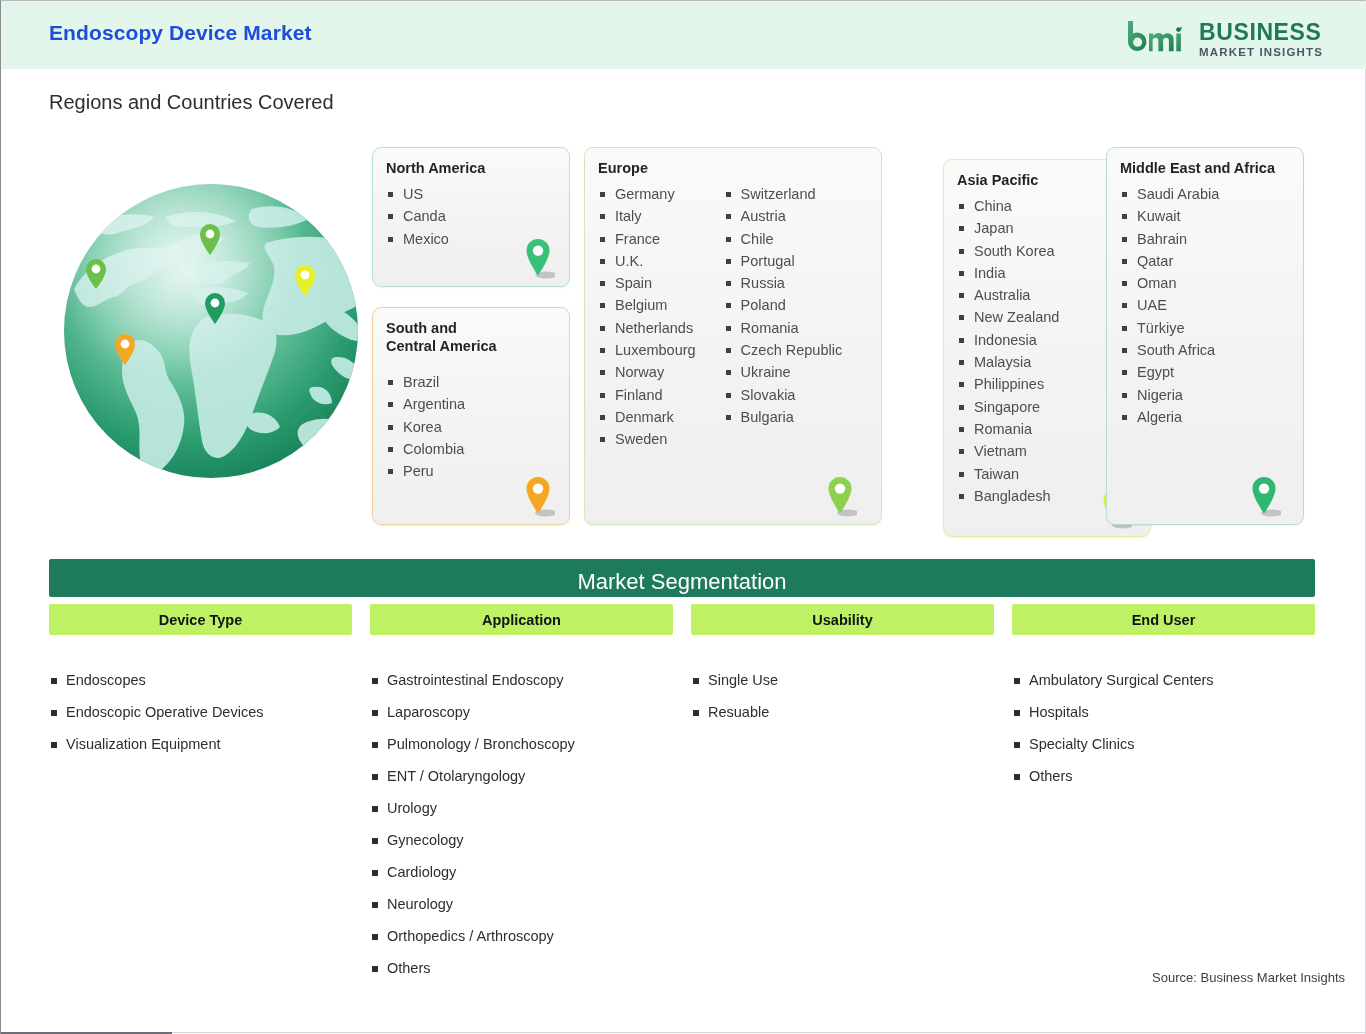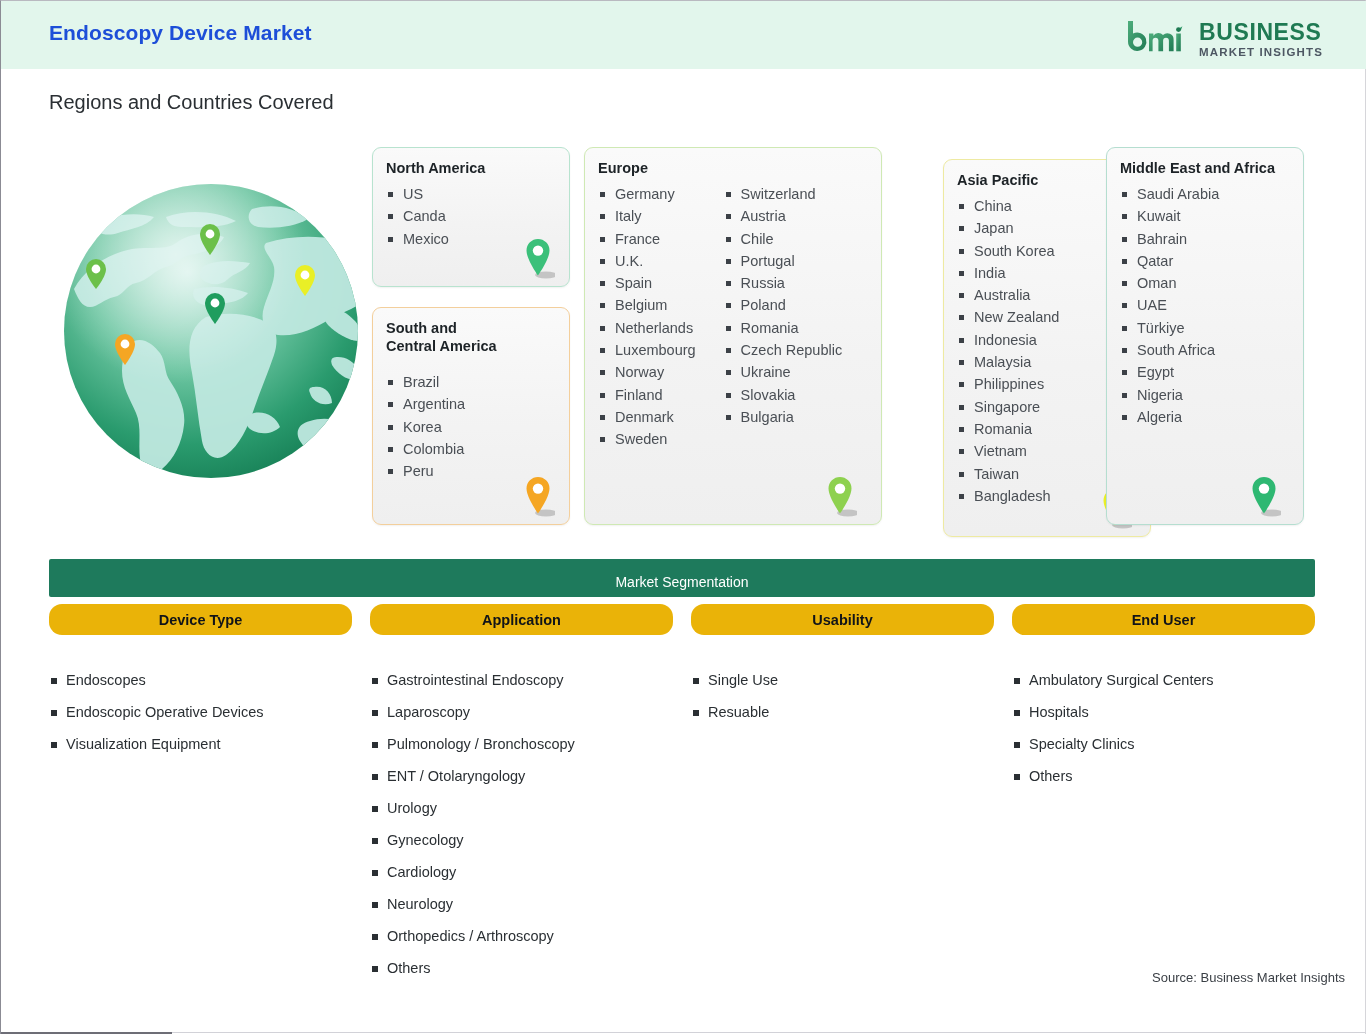--- a/index.html
+++ b/index.html
@@ -66,25 +66,25 @@
   #card-eu{left:583px;top:146px;width:298px;height:378px;border:1.5px solid #cfe9b4;}
   #card-ap{left:895px;top:158px;width:208px;height:378px;border:1.5px solid #eeeaa2;margin-left:47px;}
   #card-mea{left:1105px;top:146px;width:198px;height:378px;border:1.5px solid #b5ded0;}
 
   
   #seg-bar{
     position:absolute;left:48px;top:558px;width:1266px;height:38px;
     background:#1e7a5c;border-radius:2px;
     display:flex;align-items:center;justify-content:center;
   }
-  #seg-bar span{color:#ffffff;font-size:14px;margin-top:8px;}
+  #seg-bar span{color:#ffffff;font-size:22px;margin-top:8px;}
   #seg-cols{position:absolute;left:48px;top:603px;width:1266px;display:flex;gap:18px;}
   .seg-col{flex:1 1 0;min-width:0;}
   .seg-head{
-    background:#eab308;border-radius:13px;height:31px;
+    background:#bef264;border-radius:2px;height:31px;
     display:flex;align-items:center;justify-content:center;
     font-size:14.5px;font-weight:bold;color:#111418;
   }
   .seg-list{list-style:none;margin:0;padding:0;}
   .seg-list li{
     position:relative;padding-left:17px;font-size:14.5px;color:#2a2f33;
     height:32px;line-height:32px;white-space:nowrap;
   }
   .seg-list li:before{
     content:"";position:absolute;left:2px;top:14px;width:6px;height:6px;background:#2a2f33;

